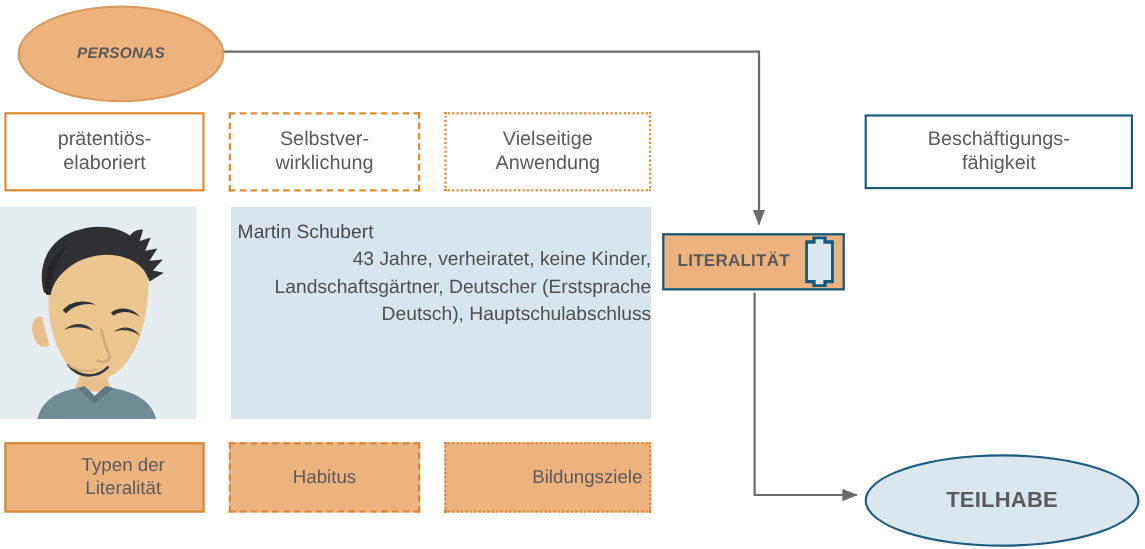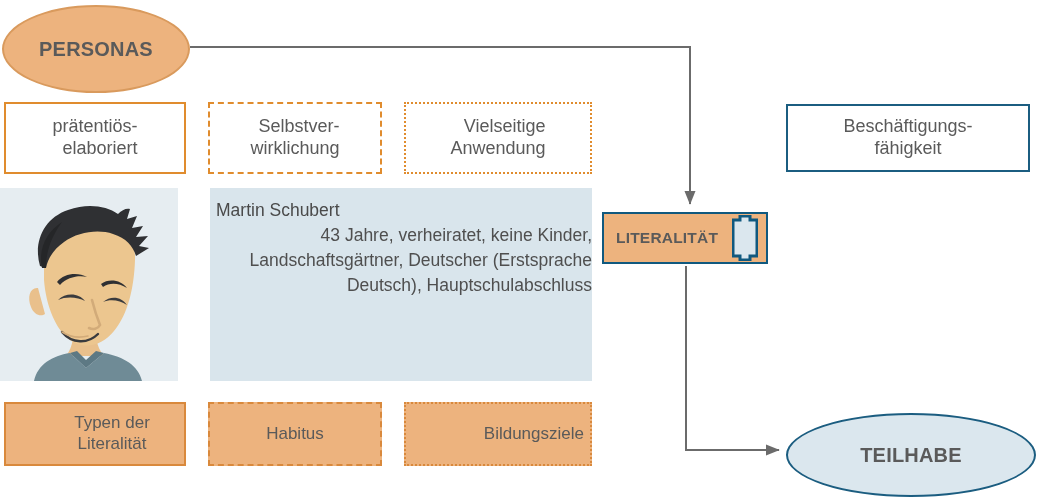--- a/index.html
+++ b/index.html
@@ -31,37 +31,37 @@
     line-height: 1.22;
   }
 
   
   .ellipse {
     border-radius: 50%;
     font-weight: bold;
     letter-spacing: 0.2px;
   }
   #personas-ellipse {
-    left: 2px; top: 5px; width: 188px; height: 88px;
+    left: 16px; top: 5px; width: 188px; height: 88px;
     background: #edb37e;
     border: 2px solid #d99a5d;
-    font-size: 20px;
+    font-size: 14px;
+    font-style: italic;
   }
   #teilhabe-ellipse {
     left: 786px; top: 413px; width: 250px; height: 84px;
     background: #dbe7ee;
     border: 2px solid #1b5d80;
     font-size: 20px;
   }
 
   
   .attr-box {
     font-size: 18px;
     padding: 4px 6px;
-    text-align: right;
   }
   .box-solid-orange   { background: #ffffff; border: 2px solid #e08c2e; }
   .box-dashed-orange  { background: #ffffff; border: 2px dashed #e08c2e; }
   .box-dotted-orange  { background: #ffffff; border: 2px dotted #e08c2e; }
 
   #box-praetentioes { left: 4px;   top: 102px; width: 182px; height: 72px; }
   #box-selbstver    { left: 208px; top: 102px; width: 174px; height: 72px; }
   #box-vielseitige  { left: 404px; top: 102px; width: 188px; height: 72px; }
 
   

